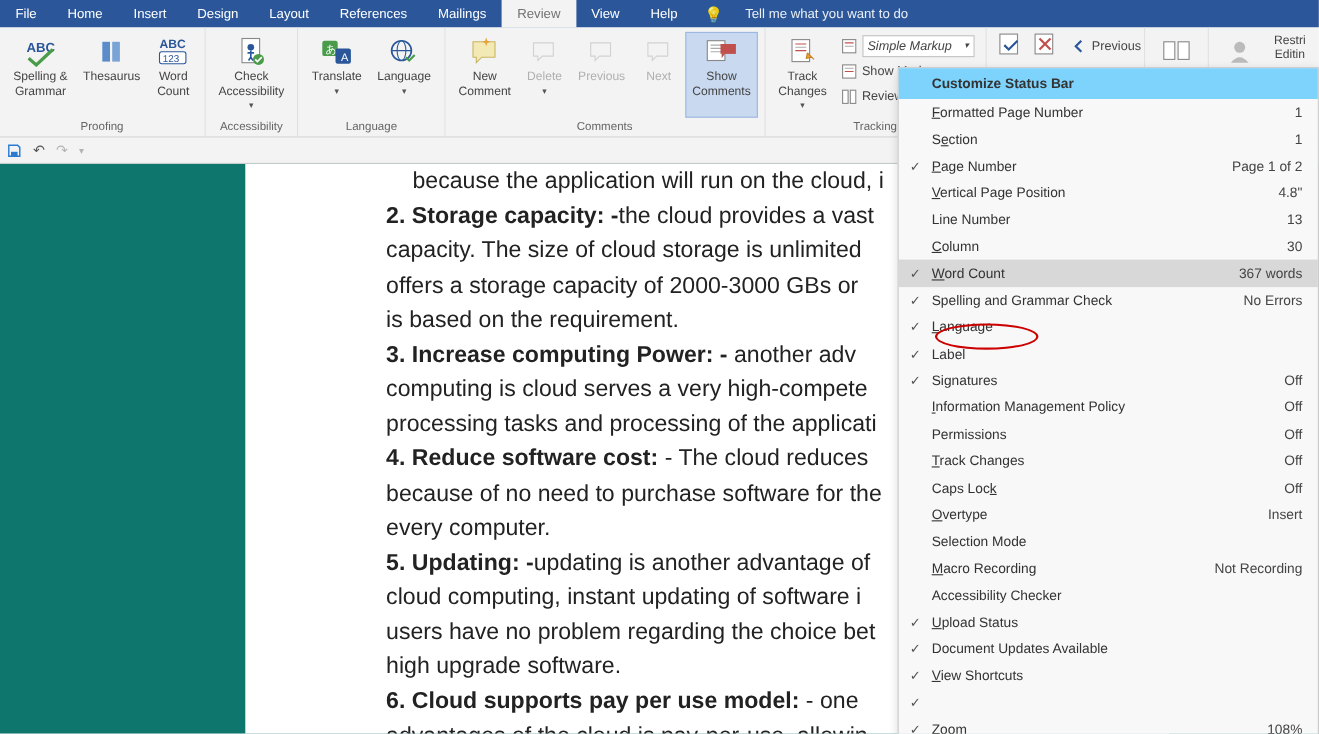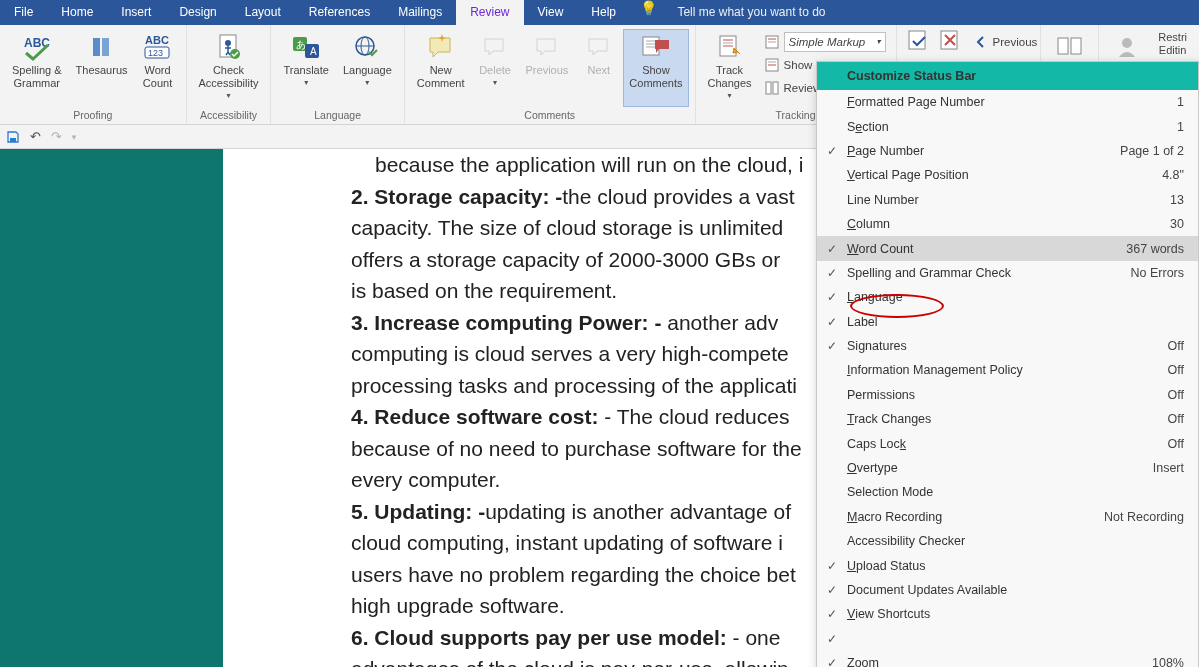--- a/index.html
+++ b/index.html
@@ -1,21 +1,21 @@
 <!DOCTYPE html>
 <html><head>
 <meta charset="utf-8">
 <style>
 * { margin: 0; padding: 0; box-sizing: border-box; font-family: "Segoe UI", Tahoma, sans-serif; }
 body { background: #fff; overflow: hidden; width: 1199px; height: 667px; position: relative; }
 
 
-.menubar { background: #2b579a; height: 25px; display: flex; align-items: flex-start; color: #fff; font-size: 12px; }
+.menubar { background: #2b579a; height: 25px; display: flex; align-items: center; color: #fff; font-size: 12px; }
 .menubar .tab { padding: 0 14px; height: 25px; line-height: 25px; cursor: pointer; }
-.menubar .tab.active { background: #f3f3f3; color: #6d28d9; }
+.menubar .tab.active { background: #f3f3f3; color: #737373; }
 .menubar .bulb { margin-left: 10px; font-size: 14px; opacity: .9; }
 .menubar .tell { margin-left: 6px; opacity:.9; }
 
 
 .ribbon { background: #f3f3f3; height: 100px; border-bottom: 1px solid #d4d4d4; display: flex; position: relative; }
 .group { border-right: 1px solid #e1e1e1; padding: 4px 6px 0 6px; display: flex; flex-direction: column; justify-content: space-between; }
 .group-label { text-align: center; font-size: 10.5px; color: #666; padding: 2px 0 3px; }
 .btns { display: flex; gap: 2px; align-items:flex-start; }
 .vbtn { display: flex; flex-direction: column; align-items: center; justify-content:flex-start; padding: 2px 6px; font-size: 11px; color: #444; min-width: 45px; cursor:pointer; height:78px; }
 .vbtn.small { min-width: 44px; }
@@ -43,21 +43,21 @@
 .page p{ margin:0;}
 .item{ margin-top:2px;}
 .num{font-weight:bold;}
 .ttl{font-weight:bold;}
 .cont{ margin-left:26px;}
 .page .row1{ margin-left:152px;}
 .list{ margin-left:128px;}
 
 
 .ctx { position:absolute; right:0; top:61px; width:383px; background:#f8f8f8; border:1px solid #c8c8c8; box-shadow: 2px 4px 10px rgba(0,0,0,.25); font-size:12.5px; color:#333; z-index:50;}
-.ctx-title{ font-weight:600; padding:7px 12px 7px 30px; color:#333; background:#14b8a6;}
+.ctx-title{ font-weight:600; padding:7px 12px 7px 30px; color:#333; background:#7dd3fc;}
 .ctx-item{ display:flex; align-items:center; height:24.4px; padding:0 14px 0 0; cursor:pointer;}
 .ctx-item.sel{ background:#d8d8d8;}
 .ctx-chk{ width:30px; text-align:center; color:#555; font-size:12px;}
 .ctx-lbl{ flex:1; }
 .ctx-lbl .ul{ text-decoration:underline; }
 .ctx-val{ color:#444; }
 .circle{ position:absolute; border:2.5px solid #c00; border-radius:50%; width:94px; height:24px; pointer-events:none; z-index:60;}
 
 
 svg{display:block;}

